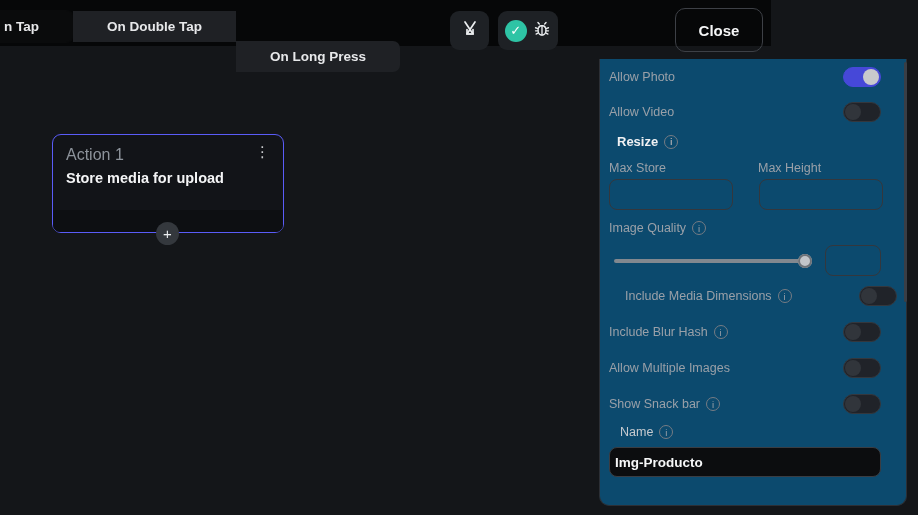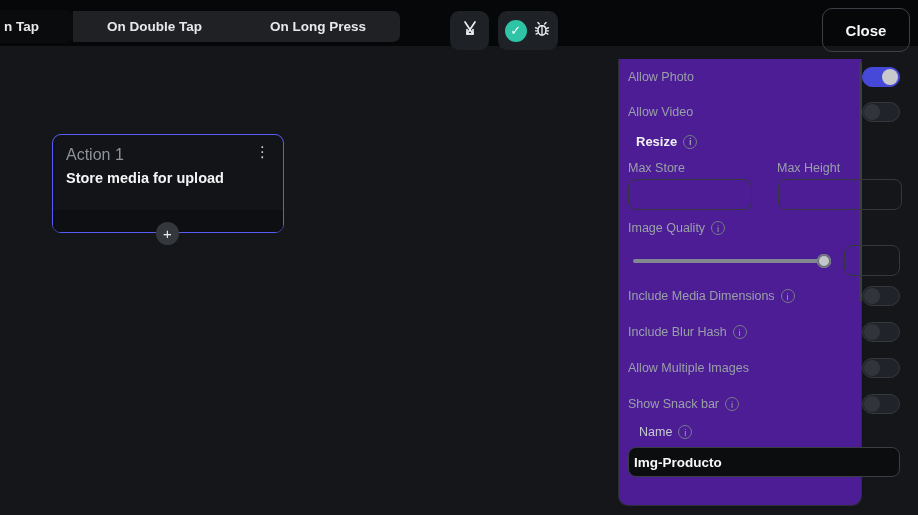--- a/index.html
+++ b/index.html
@@ -3,26 +3,26 @@
 <meta charset="utf-8">
 <style>
   * { margin:0; padding:0; box-sizing:border-box; }
   html,body { width:918px; height:515px; overflow:hidden; }
   body {
     font-family:"Liberation Sans","DejaVu Sans",sans-serif;
     background:#141619; color:#e8eaec; position:relative;
   }
 
   
-  .topbar { position:absolute; left:0; top:0; width:918px; height:46px; background:#060708; }
+  .topbar { position:absolute; left:0; top:0; width:771px; height:46px; background:#060708; }
   .tabs { position:absolute; left:-30px; top:11px; height:31px; display:flex; border-radius:7px; background:transparent; }
   .tab { height:31px; display:flex; align-items:center; justify-content:center; padding:0 34px;
          font-size:13.5px; font-weight:700; color:#e7e8ea; background:#1f2125; cursor:pointer; }
   .tab.first { border-radius:7px 0 0 7px; }
-  .tab.last  { border-radius:0 7px 7px 0; }
+  .tab.last  { border-radius:0 7px 7px 0;margin-top:30px; }
   .tab.selected { background:#0a0b0c; border-radius:7px; box-shadow:0 0 0 1px #0a0b0c; }
 
   .icon-btn { position:absolute; top:11px; width:39px; height:39px; background:#1e2125; border-radius:9px;
               display:flex; align-items:center; justify-content:center; cursor:pointer; }
   .icon-group { position:absolute; left:498px; top:11px; width:60px; height:39px; background:#1e2125;
                 border-radius:9px; display:flex; align-items:center; justify-content:space-evenly; }
   .check-circle { width:22px; height:22px; border-radius:50%; background:#2ec4a5; color:#fff;
                   display:flex; align-items:center; justify-content:center; font-size:13px; font-weight:700; cursor:pointer; }
   .bug { font-size:17px; color:#e8eaec; line-height:1; cursor:pointer; }
 
@@ -36,21 +36,21 @@
   .card-head { display:flex; justify-content:space-between; align-items:flex-start; padding:11px 10px 0 13px; }
   .card-label { font-size:16px; color:#8d939b; }
   .kebab { color:#c9cbce; font-size:15px; line-height:12px; letter-spacing:0; cursor:pointer; padding:0 3px; }
   .card-title { padding:6px 13px 0 13px; font-size:14.5px; font-weight:700; color:#f4f5f6; }
   .card-footer { position:absolute; left:0; bottom:0; width:100%; height:22px; background:#0d0f12; border-radius:0 0 7px 7px; }
   .plus-btn { position:absolute; left:156px; top:222px; width:23px; height:23px; border-radius:50%;
               background:#34383d; color:#eceef0; border:none; font-size:15px; line-height:21px; text-align:center;
               cursor:pointer; z-index:3; font-family:inherit; }
 
   
-  .panel { position:absolute; left:618px; top:59px; width:244px; height:447px; background:#4c1d95;
+  .panel { position:absolute; left:599px; top:59px; width:308px; height:447px; background:#0c4a6e;
            border:1px solid #2c2f35; border-top:none; border-radius:0 0 10px 10px; }
   .scrollthumb { position:absolute; right:-1px; top:3px; width:3px; height:240px; background:#3a3e45; border-radius:2px; }
 
   .row { position:absolute; left:9px; width:272px; display:flex; align-items:center; justify-content:space-between; }
   .lbl { font-size:12.5px; color:#9aa0a8; display:flex; align-items:center; gap:6px; }
   .lbl.bold { color:#f0f1f3; font-weight:700; font-size:13px; }
   .info { display:inline-flex; width:14px; height:14px; border:1px solid #767c84; border-radius:50%;
           color:#9aa0a8; font-size:9.5px; align-items:center; justify-content:center; font-style:normal; }
 
   .toggle { width:38px; height:20px; border-radius:10px; background:#202329; border:1px solid #34373d;
@@ -163,21 +163,21 @@
   </div>
 
   <div class="row" style="top:186px; justify-content:flex-start; gap:14px; align-items:center;">
     <div class="slider" style="margin-left:5px;">
       <div class="track"></div>
       <div class="knob" style="left: calc(97% - 7px);"></div>
     </div>
     <input class="field qty-box" value="" style="">
   </div>
 
-  <div class="row" style="top:227px;">
+  <div class="row" style="top:227px;margin-left:16px;">
     <span class="lbl">
       <span>Include Media Dimensions</span>
       <i class="info">i</i>
     </span>
     <div class="toggle">
         <div class="knob"></div>
       </div>
   </div>
 
   <div class="row" style="top:263px;">

